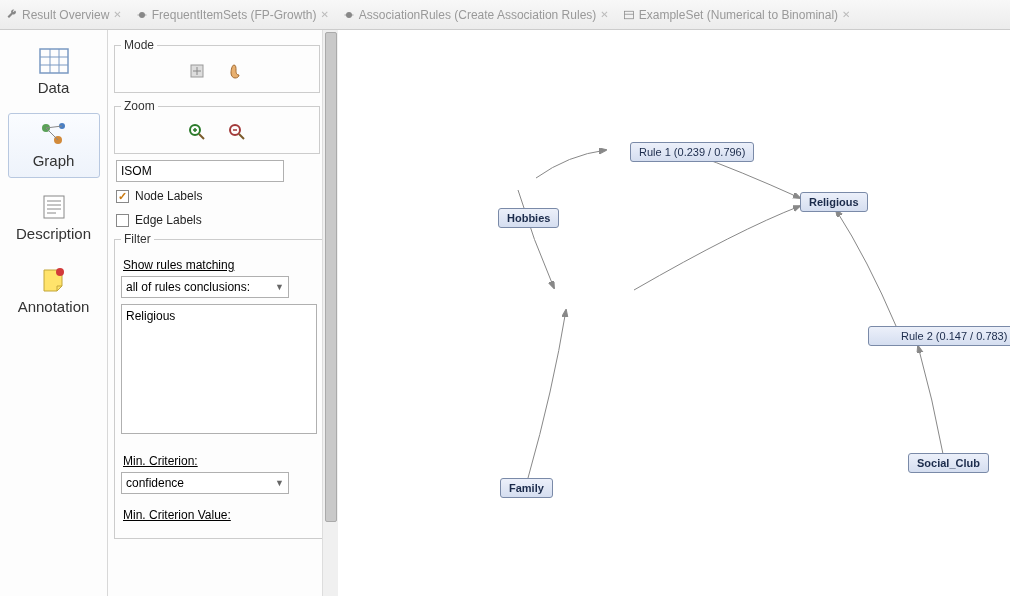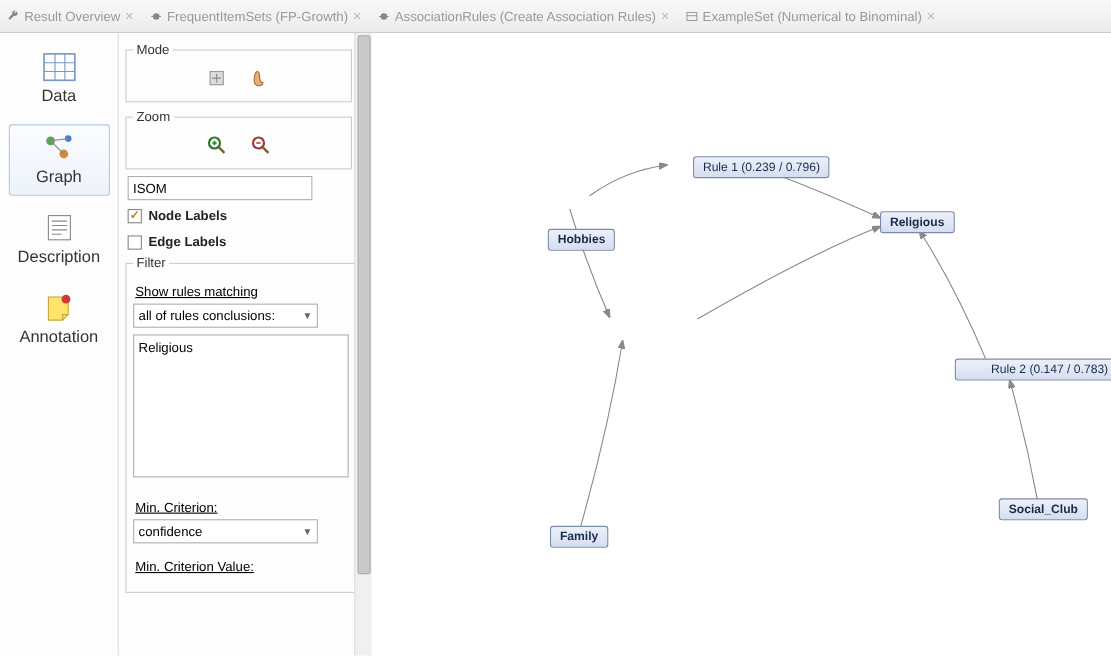--- a/index.html
+++ b/index.html
@@ -25,21 +25,21 @@
   fieldset.panel { border:1px solid #ccc; margin:0 18px 6px 2px; padding:6px 6px 8px;}
   fieldset.panel legend { padding:0 3px; color:#333;}
   .icon-row { display:flex; justify-content:center; gap:22px; padding:4px 0;}
   .tool-ico { width:18px; height:18px; cursor:pointer;}
   
   .text-input, .select { width:168px; height:22px; border:1px solid #b0b0b0; background:#fff; padding:2px 4px; font-size:12px; display:flex; align-items:center; justify-content:space-between;}
   .select .arrow { color:#666; font-size:9px;}
   .check-row { display:flex; align-items:center; gap:6px; padding:5px 0 5px 4px;}
   .chk { width:13px; height:13px; border:1px solid #888; background:#fff; display:flex; align-items:center; justify-content:center;}
   .chk.checked::after { content:"✓"; color:#c97a12; font-size:11px; line-height:11px; font-weight:bold;}
-  .label { color:#222;font-weight:bold;}
+  .label { color:#222;}
   .list-box { width:196px; height:130px; border:1px solid #b0b0b0; background:#fff; padding:4px;}
   .field-lbl { padding:6px 0 4px 2px;text-decoration:underline;}
   
   .graph-area { flex:1; position:relative; background:#fff;}
   .node { position:absolute; border:1px solid #7a8aa8; border-radius:3px; background:linear-gradient(#ecf0fa,#d5def0); padding:3px 8px; color:#1b2b4b; font-size:11px; font-weight:bold; white-space:nowrap;}
   .rule-node { font-weight:normal;}
   svg.edges { position:absolute; top:0; left:0; width:100%; height:100%; pointer-events:none;}
   svg.edges path { stroke:#888; stroke-width:1; fill:none;}
   svg.edges .arrowhead { fill:#888;}
 </style>

